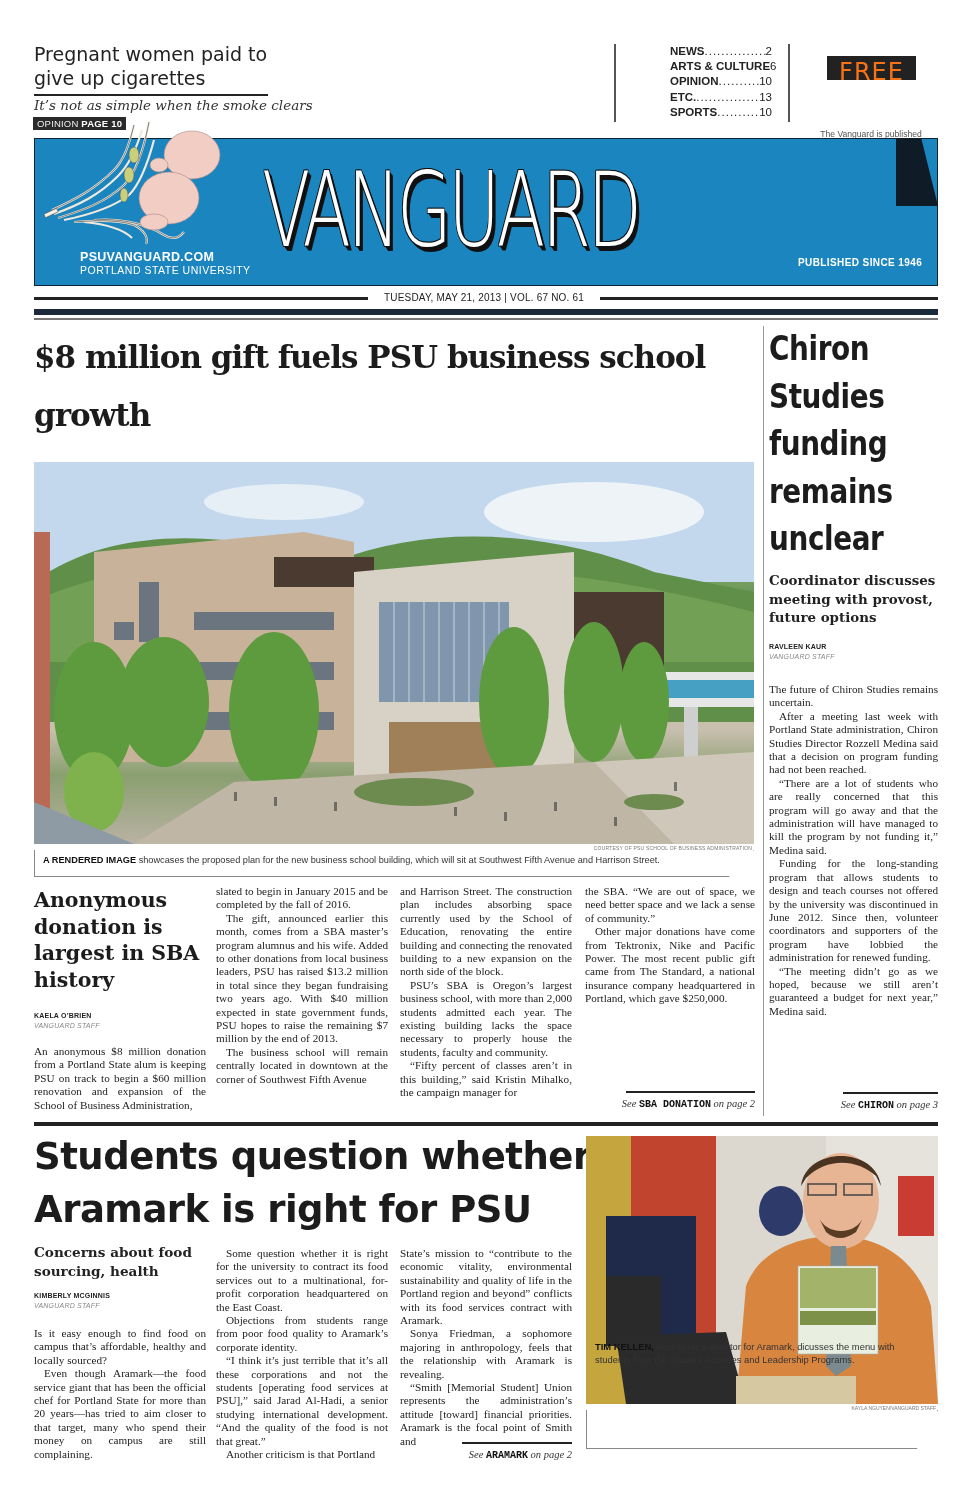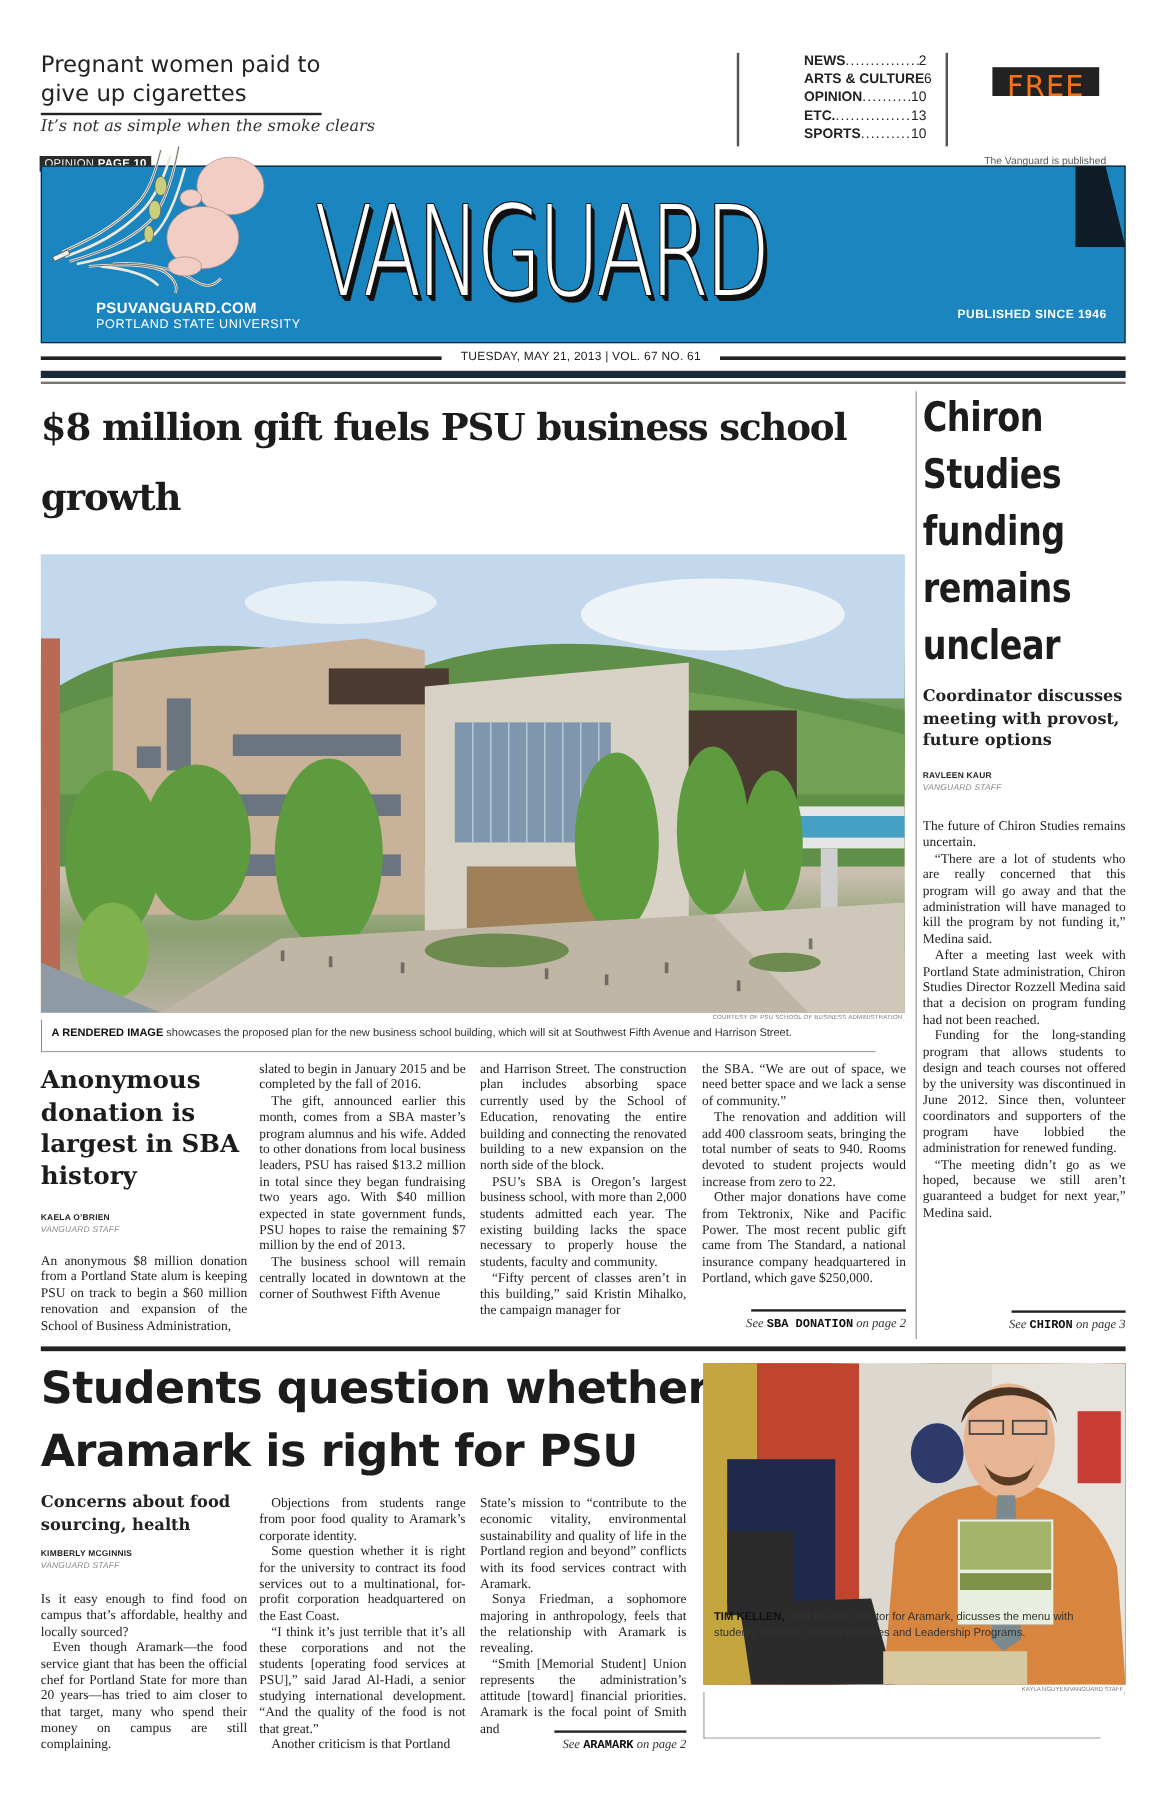--- a/index.html
+++ b/index.html
@@ -5,21 +5,21 @@
   * { box-sizing: border-box; margin: 0; padding: 0; }
   html, body { width: 970px; height: 1500px; background: #ffffff; overflow: hidden; }
   body { position: relative; font-family: "DejaVu Serif", serif; color: #1c1c1c; }
 
   .abs { position: absolute; }
 
   
   .teaser-headline { left: 34px; top: 42px; width: 240px; font-family: "DejaVu Sans", sans-serif; font-size: 19px; line-height: 24px; color: #222; }
   .teaser-rule { left: 34px; top: 94px; width: 234px; height: 2px; background: #222; }
   .teaser-dek { left: 34px; top: 97px; width: 240px; font-family: "DejaVu Serif", serif; font-style: italic; font-size: 13.5px; color: #333; white-space: nowrap; }
-  .teaser-tag { left: 33px; top: 117px; background: #2a2a2a; color: #eee; font-family: "Liberation Sans", sans-serif; font-size: 9.5px; padding: 1px 4px; letter-spacing: 0.2px; margin-top: 13px; }
+  .teaser-tag { left: 33px; top: 117px; background: #2a2a2a; color: #eee; font-family: "Liberation Sans", sans-serif; font-size: 9.5px; padding: 1px 4px; letter-spacing: 0.2px; }
   .teaser-tag b { font-weight: 700; color: #fff; }
 
   
   .index-bar-l { left: 614px; top: 44px; width: 2px; height: 78px; background: #555; }
   .index-bar-r { left: 788px; top: 44px; width: 2px; height: 78px; background: #555; }
   .index { left: 630px; top: 45px; width: 142px; font-family: "Liberation Sans", sans-serif; font-size: 11.5px; font-weight: 700; color: #222; }
   .index-row { display: flex; align-items: baseline; height: 15.2px; }
   .index-row .lbl { white-space: nowrap; margin-left: 40px; }
   .index-row .dots { flex: 1; overflow: hidden; white-space: nowrap; font-weight: 400; letter-spacing: 1px; }
   .index-row .dots::before { content: "........................................................"; }
@@ -267,58 +267,57 @@
   <p>The gift, announced earlier this month, comes from a SBA master’s program alumnus and his wife. Added to other donations from local business leaders, PSU has raised $13.2 million in total since they began fundraising two years ago. With $40 million expected in state government funds, PSU hopes to raise the remaining $7 million by the end of 2013.</p>
   <p>The business school will remain centrally located in downtown at the corner of Southwest Fifth Avenue</p>
 </div>
 <div class="abs body-col" style="left:400px; top:885px; width:172px;">
   <p class="first">and Harrison Street. The construction plan includes absorbing space currently used by the School of Education, renovating the entire building and connecting the renovated building to a new expansion on the north side of the block.</p>
   <p>PSU’s SBA is Oregon’s largest business school, with more than 2,000 students admitted each year. The existing building lacks the space necessary to properly house the students, faculty and community.</p>
   <p>“Fifty percent of classes aren’t in this building,” said Kristin Mihalko, the campaign manager for</p>
 </div>
 <div class="abs body-col" style="left:585px; top:885px; width:170px;">
   <p class="first">the SBA. “We are out of space, we need better space and we lack a sense of community.”</p>
-  <p>The renovation and addition will add 400 classroom seats, bringing the total number of seats to 940. Rooms devoted to student projects would increase from zero to 22.</p>
   <p>Other major donations have come from Tektronix, Nike and Pacific Power. The most recent public gift came from The Standard, a national insurance company headquartered in Portland, which gave $250,000.</p>
 </div>
 <div class="abs jump-rule" style="left:626px; top:1091px; width:129px;"></div>
 <div class="abs jump" style="left:585px; top:1098px; width:170px;">
   <span>See </span><b>SBA DONATION</b><span> on page 2</span>
 </div>
 
 <div class="abs side-divider"></div>
 <h2 class="abs chiron-headline">Chiron Studies funding remains unclear</h2>
 <div class="abs chiron-dek">Coordinator discusses meeting with provost, future options</div>
 <div class="abs byline-name" style="left:769px; top:643px;">RAVLEEN KAUR</div>
 <div class="abs byline-title" style="left:769px; top:653px;">VANGUARD STAFF</div>
 <div class="abs body-col" style="left:769px; top:683px; width:169px;">
   <p class="first">The future of Chiron Studies remains uncertain.</p>
+  <p>After a meeting last week with Portland State administration, Chiron Studies Director Rozzell Medina said that a decision on program funding had not been reached.</p>
   <p>“There are a lot of students who are really concerned that this program will go away and that the administration will have managed to kill the program by not funding it,” Medina said.</p>
-  <p>After a meeting last week with Portland State administration, Chiron Studies Director Rozzell Medina said that a decision on program funding had not been reached.</p>
   <p>Funding for the long-standing program that allows students to design and teach courses not offered by the university was discontinued in June 2012. Since then, volunteer coordinators and supporters of the program have lobbied the administration for renewed funding.</p>
   <p>“The meeting didn’t go as we hoped, because we still aren’t guaranteed a budget for next year,” Medina said.</p>
 </div>
 <div class="abs jump-rule" style="left:843px; top:1092px; width:95px;"></div>
 <div class="abs jump" style="left:769px; top:1099px; width:169px;">
   <span>See </span><b>CHIRON</b><span> on page 3</span>
 </div>
 
 <div class="abs ara-rule"></div>
 <h2 class="abs ara-headline">Students question whether Aramark is right for PSU</h2>
 <div class="abs ara-dek">Concerns about food sourcing, health</div>
 <div class="abs byline-name" style="left:34px; top:1292px;">KIMBERLY MCGINNIS</div>
 <div class="abs byline-title" style="left:34px; top:1302px;">VANGUARD STAFF</div>
 
 <div class="abs body-col" style="left:34px; top:1327px; width:172px;">
   <p class="first">Is it easy enough to find food on campus that’s affordable, healthy and locally sourced?</p>
   <p>Even though Aramark—the food service giant that has been the official chef for Portland State for more than 20 years—has tried to aim closer to that target, many who spend their money on campus are still complaining.</p>
 </div>
 <div class="abs body-col" style="left:216px; top:1247px; width:172px;">
+  <p>Some question whether it is right for the university to contract its food services out to a multinational, for-profit corporation headquartered on the East Coast.</p>
   <p>Objections from students range from poor food quality to Aramark’s corporate identity.</p>
-  <p>Some question whether it is right for the university to contract its food services out to a multinational, for-profit corporation headquartered on the East Coast.</p>
   <p>“I think it’s just terrible that it’s all these corporations and not the students [operating food services at PSU],” said Jarad Al-Hadi, a senior studying international development. “And the quality of the food is not that great.”</p>
   <p>Another criticism is that Portland</p>
 </div>
 <div class="abs body-col" style="left:400px; top:1247px; width:172px;">
   <p class="first">State’s mission to “contribute to the economic vitality, environmental sustainability and quality of life in the Portland region and beyond” conflicts with its food services contract with Aramark.</p>
   <p>Sonya Friedman, a sophomore majoring in anthropology, feels that the relationship with Aramark is revealing.</p>
   <p>“Smith [Memorial Student] Union represents the administration’s attitude [toward] financial priorities. Aramark is the focal point of Smith and</p>
 </div>
 <div class="abs jump-rule" style="left:462px; top:1442px; width:110px;"></div>
 <div class="abs jump" style="left:400px; top:1449px; width:172px;">

